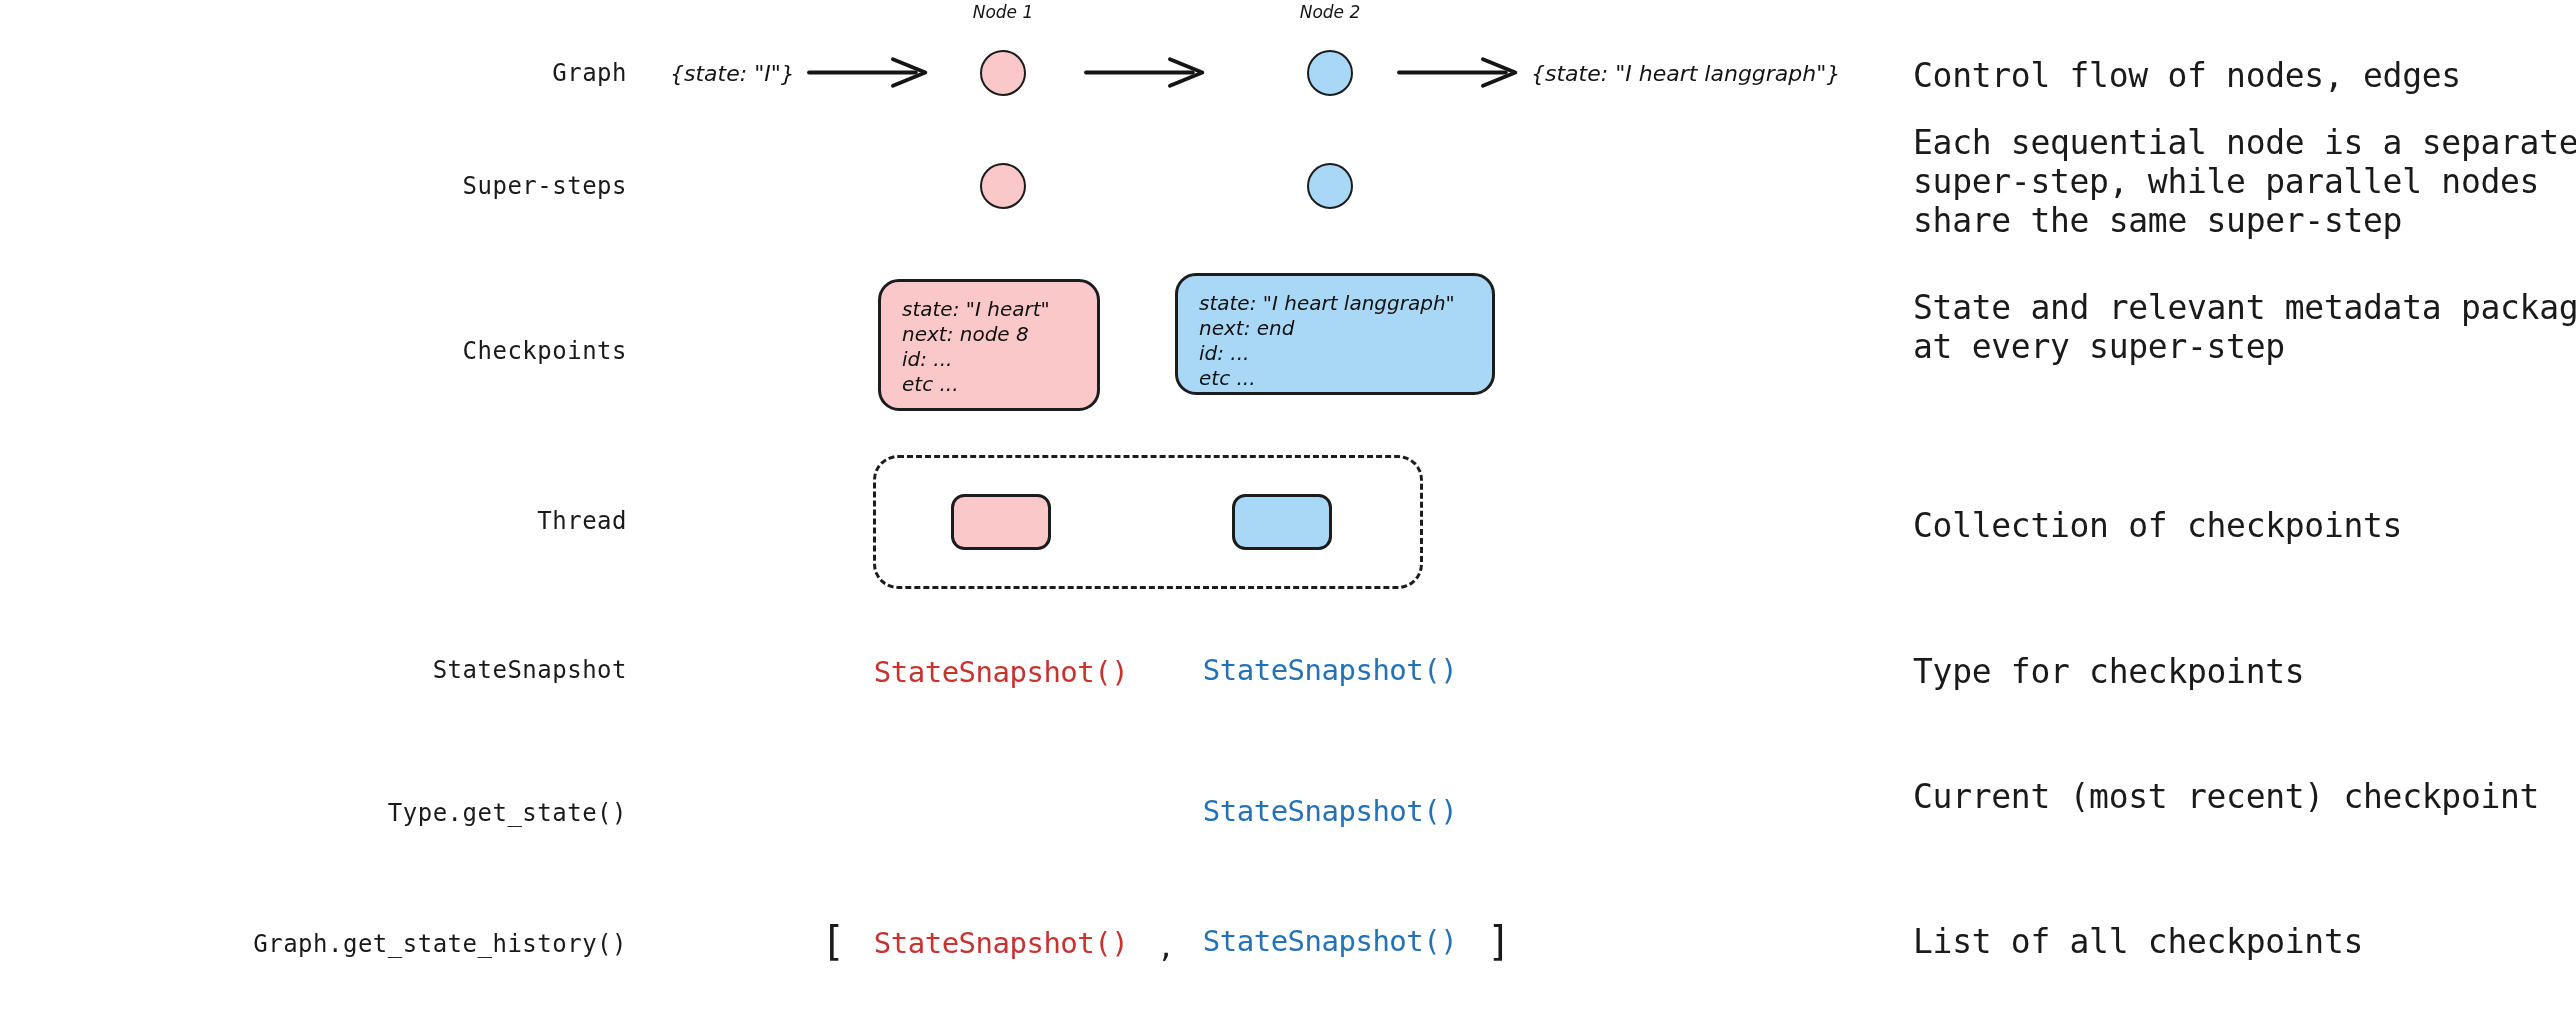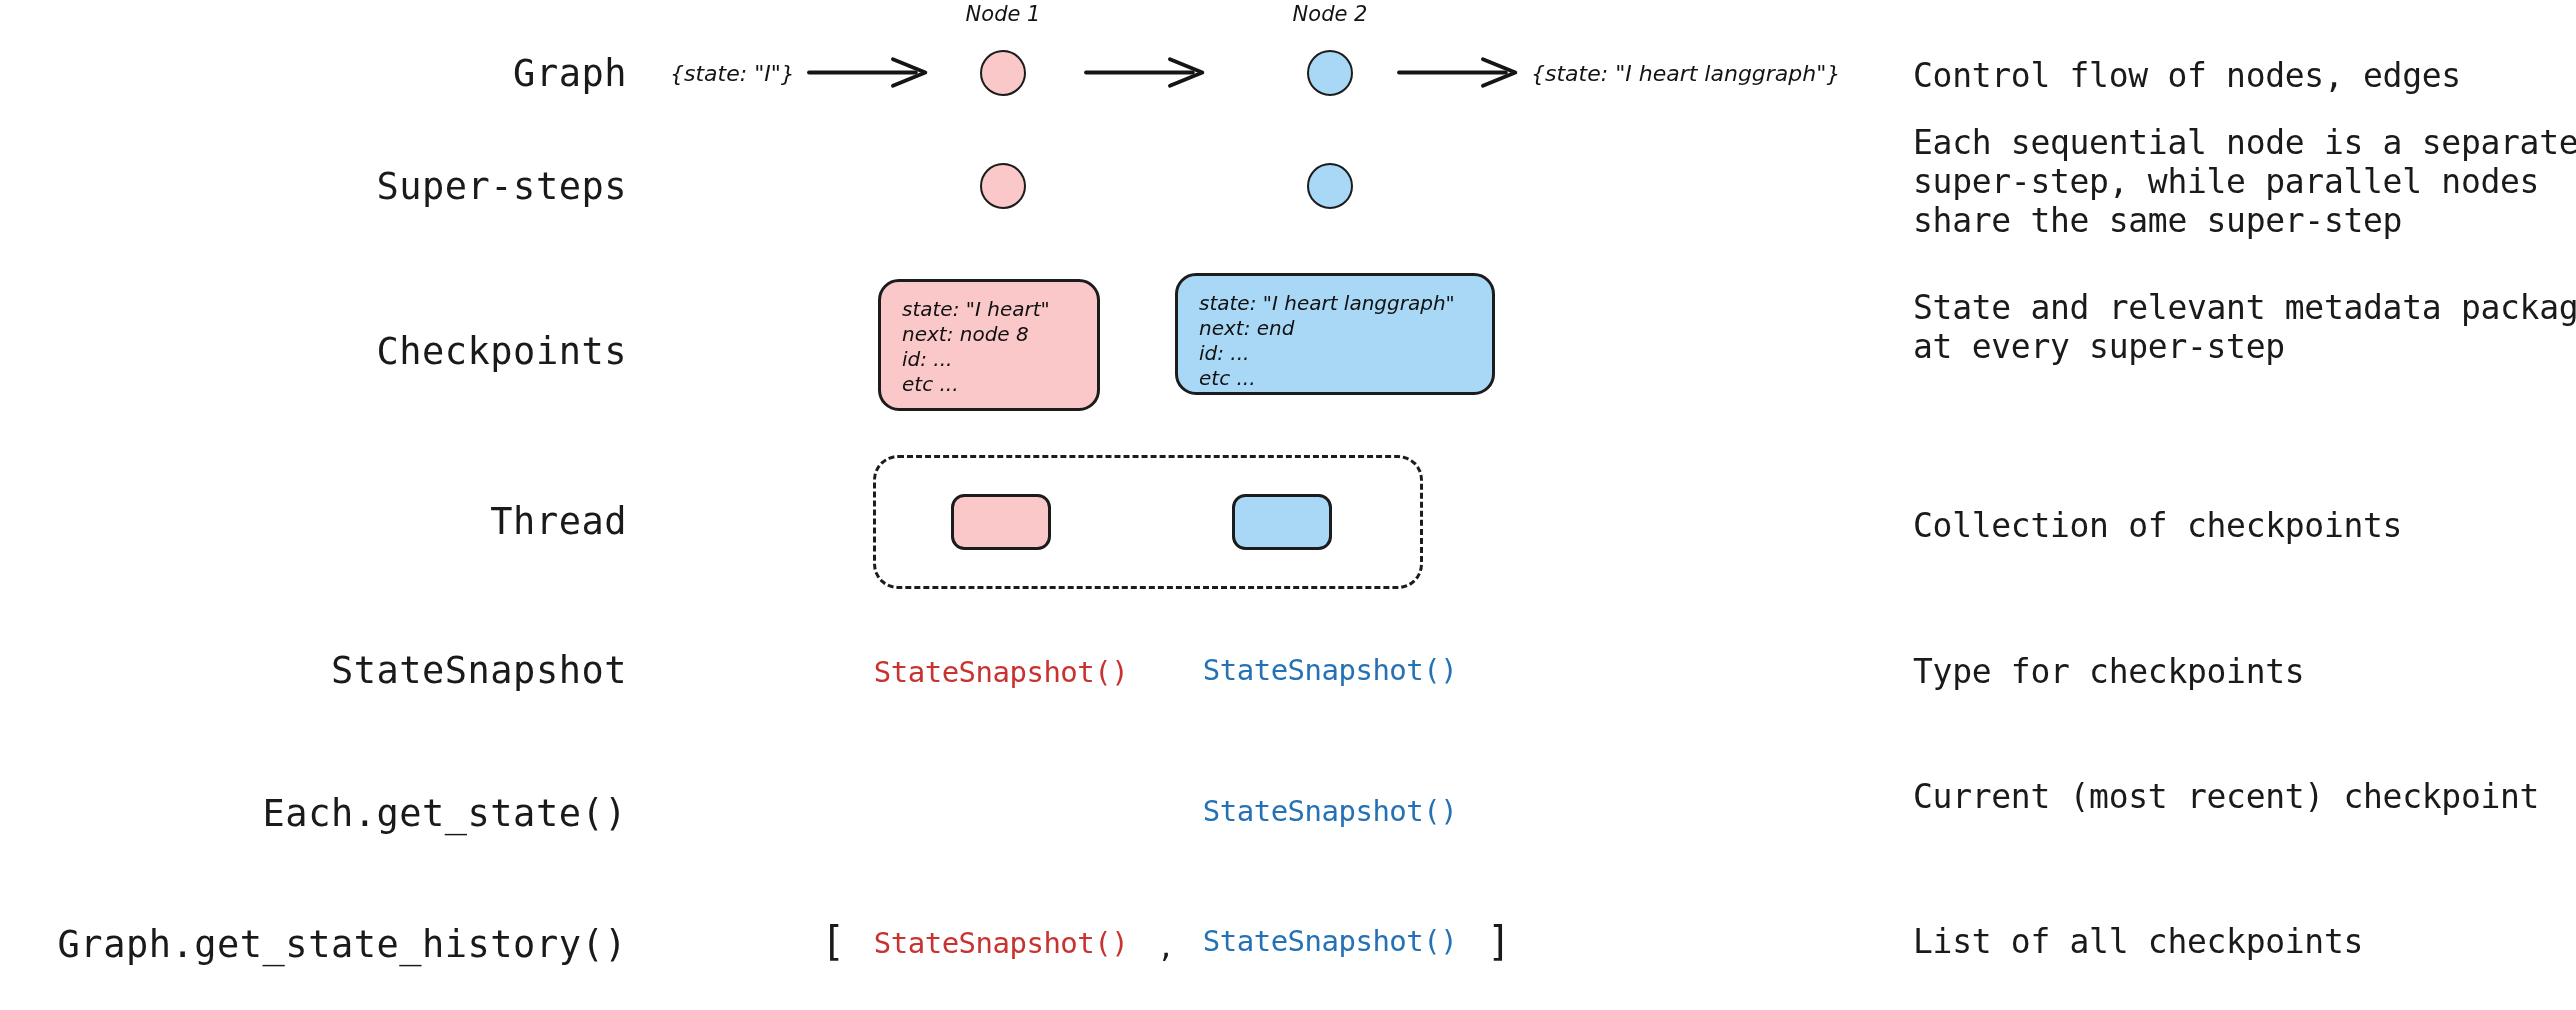--- a/index.html
+++ b/index.html
@@ -17,21 +17,21 @@
   }
 
   
   .row-label {
     position: absolute;
     right: 1949px;            
     text-align: center;
     white-space: nowrap;
     color: #1a1a1a;
     font-family: "DejaVu Sans Mono", monospace;
-    font-size: 37px;
+    font-size: 24px;
     letter-spacing: 0.5px;
     transform: translateY(-50%);
   }
 
   
   .desc {
     position: absolute;
     left: 1913px;
     width: 727px;
     color: #1a1a1a;
@@ -50,21 +50,21 @@
     font-size: 22px;
     white-space: nowrap;
     transform: translateY(-50%);
     font-style: italic;
   }
 
   .node-caption {
     position: absolute;
     color: #141414;
     font-family: "DejaVu Sans", sans-serif;
-    font-size: 21px;
+    font-size: 17px;
     font-style: italic;
     white-space: nowrap;
     transform: translateX(-50%);
   }
 
   
   .node-circle {
     position: absolute;
     width: 46px;
     height: 46px;
@@ -141,21 +141,21 @@
 </head>
 <body>
 
 <div id="canvas">
 
   <div class="row-label" style="top: 73px; color: rgb(26, 26, 26);">Graph</div>
   <div class="row-label" style="top: 186px; color: rgb(26, 26, 26);">Super-steps</div>
   <div class="row-label" style="top: 351px; color: rgb(26, 26, 26);">Checkpoints</div>
   <div class="row-label" style="top: 521px; color: rgb(26, 26, 26);">Thread</div>
   <div class="row-label" style="top: 670px; color: rgb(26, 26, 26);">StateSnapshot</div>
-  <div class="row-label" style="top: 813px; color: rgb(26, 26, 26);">Each.get_state()</div>
+  <div class="row-label" style="top: 813px; color: rgb(26, 26, 26);">Type.get_state()</div>
   <div class="row-label" style="top: 944px; color: rgb(26, 26, 26); margin-left: 16px;">Graph.get_state_history()</div>
 
   <div class="desc" style="top: 56px; color: rgb(26, 26, 26);">Control flow of nodes, edges</div>
   <div class="desc" style="top: 123px; color: rgb(26, 26, 26);">Each sequential node is a separate
 super-step, while parallel nodes
 share the same super-step</div>
   <div class="desc" style="top: 288px; color: rgb(26, 26, 26);">State and relevant metadata packaged
 at every super-step</div>
   <div class="desc" style="top: 506px; color: rgb(26, 26, 26);">Collection of checkpoints</div>
   <div class="desc" style="top: 652px; color: rgb(26, 26, 26);">Type for checkpoints</div>

